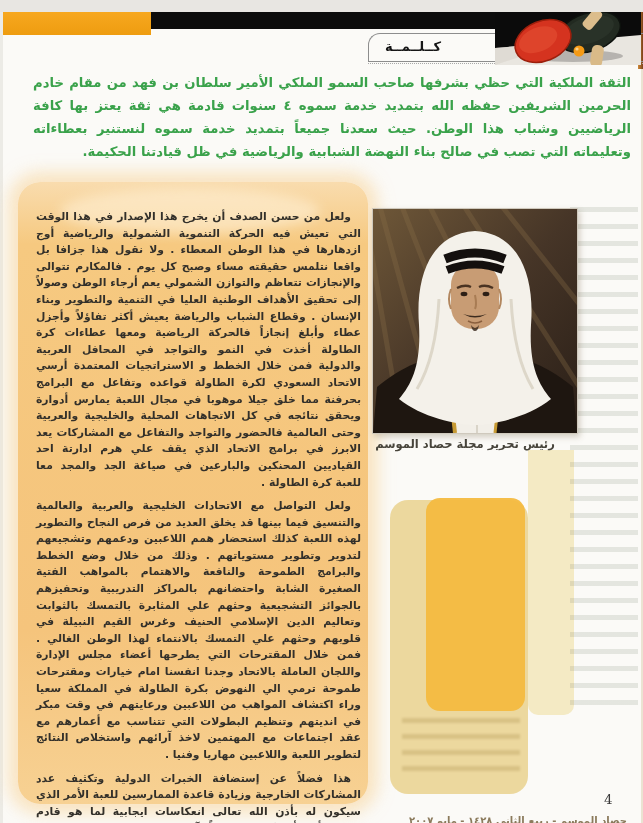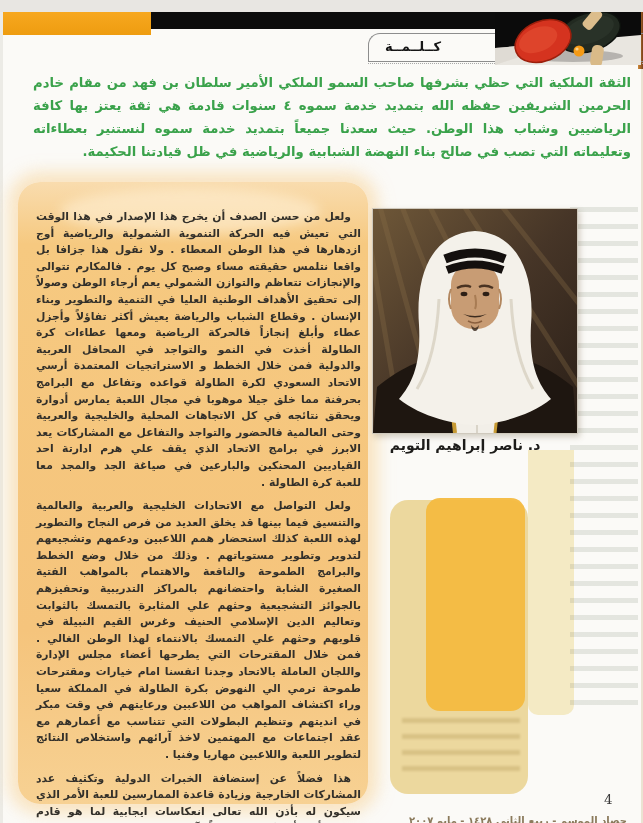--- a/index.html
+++ b/index.html
@@ -159,19 +159,19 @@
     <path d="M120,79 q-8,-4 -14,-1" stroke="#4a3322" stroke-width="2.5" fill="none"></path>
     <ellipse cx="91" cy="85" rx="3.4" ry="2.2" fill="#2d1f15"></ellipse>
     <ellipse cx="113" cy="85" rx="3.4" ry="2.2" fill="#2d1f15"></ellipse>
     <path d="M102,86 q2,10 0,14" stroke="#a87c54" stroke-width="2" fill="none"></path>
     <path d="M90,105 Q102,112 114,105 Q102,109 90,105 Z" fill="#3c2b1e"></path>
     <path d="M95,112 q7,4 14,0" stroke="#8a5f3e" stroke-width="1.6" fill="none"></path>
     <path d="M98,116 q4,6 8,0 q-1,6 -4,6 q-3,0 -4,-6 Z" fill="#3c2b1e" opacity=".85"></path>
   </svg>
 
   <div class="caption">
-    <p class="caption-name">د. ناصر إبراهيم التويم</p>
+    <p class="caption-role">رئيس تحرير مجلة حصاد الموسم</p>
   </div>
 
   <div class="page-number">4</div>
   <div class="footer-line">حصاد الموسم - ربيع الثاني ١٤٢٨ - مايو ٢٠٠٧</div>
 
 </div>
 
 </body></html>

